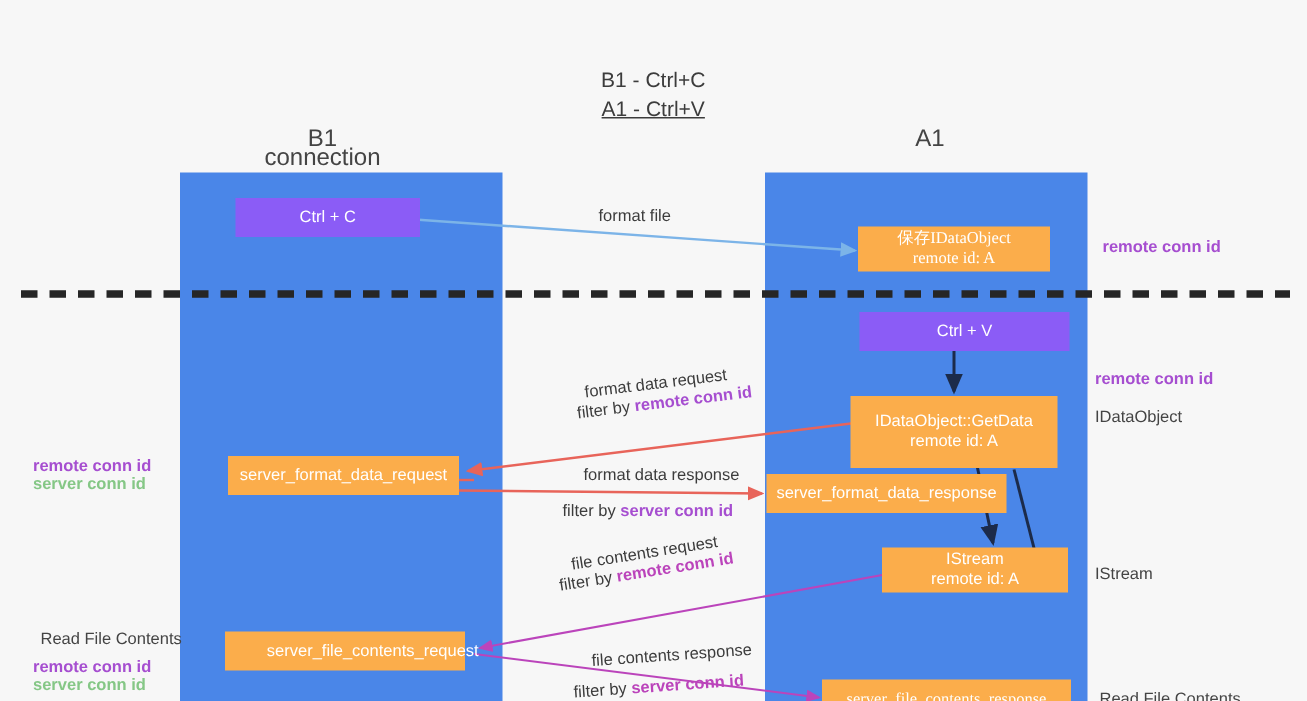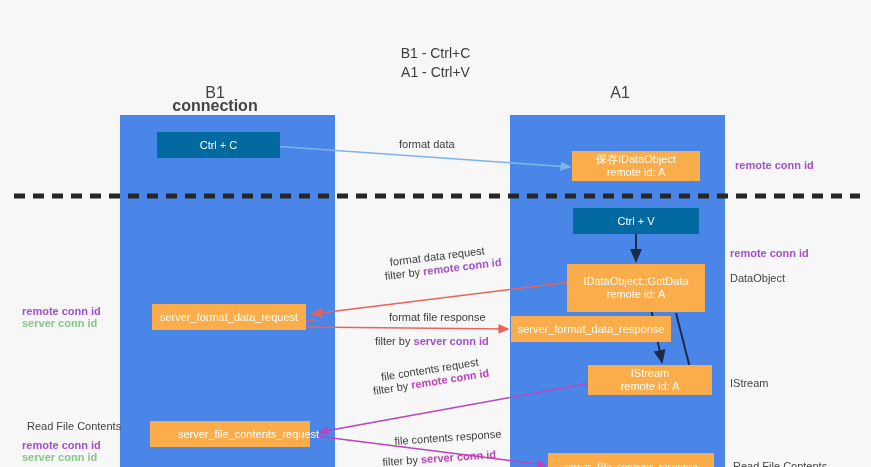--- a/index.html
+++ b/index.html
@@ -33,21 +33,21 @@
     flex-direction: column;
     align-items: center;
     justify-content: center;
     text-align: center;
     color: #ffffff;
     font-size: 11px;
     line-height: 13px;
     box-sizing: border-box;
     padding: 2px 4px;
   }
-  .node.green { background: #0369a1; }
+  .node.green { background: #8b5cf6; }
   .node.orange { background: #fbad4b; }
   .node .ln { display: block; white-space: nowrap; }
 
   .side-label {
     position: absolute;
     font-size: 11px;
     line-height: 13px;
     color: #444444;
     white-space: nowrap;
   }
@@ -81,24 +81,24 @@
     height: 467px;
     pointer-events: none;
   }
 </style>
 </head>
 <body>
 
 <div id="canvas">
 
   <div class="title" style="top:8px;">B1 - Ctrl+C</div>
-  <div class="title" style="top:27px;">A1 - Ctrl+V</div>
+  <div class="title" style="top:27px;text-decoration:underline;">A1 - Ctrl+V</div>
 
   <div class="lane-title" style="left:150px; top:50px; width:130px;">B1</div>
-  <div class="lane-title" style="left:150px; top:63px; width:130px;font-weight:bold;">connection</div>
+  <div class="lane-title" style="left:150px; top:63px; width:130px;">connection</div>
   <div class="lane-title" style="left:555px; top:50px; width:130px;">A1</div>
 
   <div class="lane" style="left:120px; top:79px; width:215px; height:385px;"></div>
   <div class="lane" style="left:510px; top:79px; width:215px; height:385px;"></div>
 
   <svg class="overlay" viewBox="0 0 871 467">
     <defs>
       <marker id="ar-blue" markerWidth="7" markerHeight="7" refX="6" refY="3" orient="auto">
         <path d="M0,0 L7,3 L0,6 z" fill="#7cb4e8"></path>
       </marker>
@@ -130,26 +130,26 @@
 
     <line x1="590" y1="347" x2="320" y2="396" stroke="#bb44bb" stroke-width="1.4" marker-end="url(#ar-mag)"></line>
 
     <line x1="316" y1="400" x2="546" y2="429" stroke="#bb44bb" stroke-width="1.4" marker-end="url(#ar-mag)"></line>
   </svg>
 
   <div class="node green" style="left:157px; top:96px; width:123px; height:26px;">
     <span class="ln">Ctrl + C</span>
   </div>
 
-  <div class="node orange" style="left:572px; top:115px; width:128px; height:30px;">
+  <div class="node orange" style="left:572px; top:115px; width:128px; height:30px;font-family:Liberation Serif, serif;">
     <span class="ln">保存IDataObject</span>
     <span class="ln">remote id: A</span>
   </div>
 
-  <div class="node green" style="left:573px; top:172px; width:126px; height:26px;">
+  <div class="node green" style="left:573px; top:172px; width:140px; height:26px;">
     <span class="ln">Ctrl + V</span>
   </div>
 
   <div class="node orange" style="left:567px; top:228px; width:138px; height:48px;justify-content:center;">
     <span class="ln">IDataObject::GetData</span>
     <span class="ln">remote id: A</span>
   </div>
 
   <div class="node orange" style="left:152px; top:268px; width:154px; height:26px;">
     <span class="ln">server_format_data_request</span>
@@ -165,45 +165,45 @@
   </div>
 
   <div class="node orange" style="left:150px; top:385px; width:160px; height:26px;padding-left:41px;">
     <span class="ln">server_file_contents_request</span>
   </div>
 
   <div class="node orange" style="left:548px; top:417px; width:166px; height:26px;font-family:Liberation Serif, serif;">
     <span class="ln">server_file_contents_response</span>
   </div>
 
-  <div class="edge-label" style="left:399px; top:101px;">format data</div>
+  <div class="edge-label" style="left:399px; top:101px;">format file</div>
 
   <div class="edge-label" style="left:389px; top:219px; transform: rotate(-7deg);">format data request</div>
   <div class="edge-label" style="left:384px; top:233px; transform: rotate(-7deg);">
     <span>filter by </span><span class="hl-purple">remote conn id</span>
   </div>
 
-  <div class="edge-label" style="left:389px; top:274px;">format file response</div>
+  <div class="edge-label" style="left:389px; top:274px;">format data response</div>
   <div class="edge-label" style="left:375px; top:298px;">
     <span>filter by </span><span class="hl-purple">server conn id</span>
   </div>
 
   <div class="edge-label" style="left:380px; top:334px; transform: rotate(-9deg);">file contents request</div>
   <div class="edge-label" style="left:372px; top:348px; transform: rotate(-9deg);">
     <span>filter by </span><span class="hl-mag">remote conn id</span>
   </div>
 
   <div class="edge-label" style="left:394px; top:398px; transform: rotate(-4deg);">file contents response</div>
   <div class="edge-label" style="left:382px; top:419px; transform: rotate(-4deg);">
     <span>filter by </span><span class="hl-mag">server conn id</span>
   </div>
 
   <div class="side-label purple" style="left:735px; top:123px;">remote conn id</div>
   <div class="side-label purple" style="left:730px; top:211px;">remote conn id</div>
-  <div class="side-label" style="left:730px; top:236px;">DataObject</div>
+  <div class="side-label" style="left:730px; top:236px;">IDataObject</div>
   <div class="side-label" style="left:730px; top:341px;">IStream</div>
   <div class="side-label" style="left:733px; top:424px;">Read File Contents</div>
 
   <div class="side-label purple" style="left:22px; top:269px;">remote conn id</div>
   <div class="side-label green" style="left:22px; top:281px;">server conn id</div>
 
   <div class="side-label" style="left:27px; top:384px;">Read File Contents</div>
   <div class="side-label purple" style="left:22px; top:403px;">remote conn id</div>
   <div class="side-label green" style="left:22px; top:415px;">server conn id</div>
 

